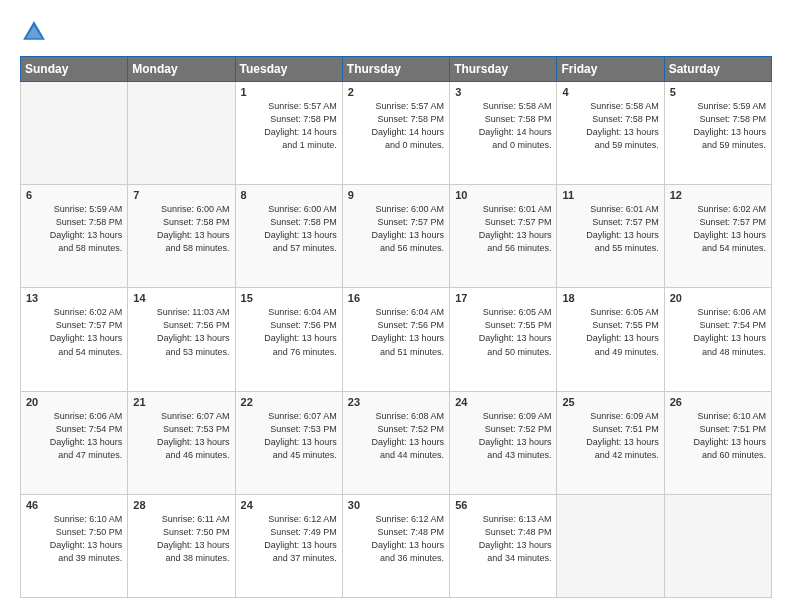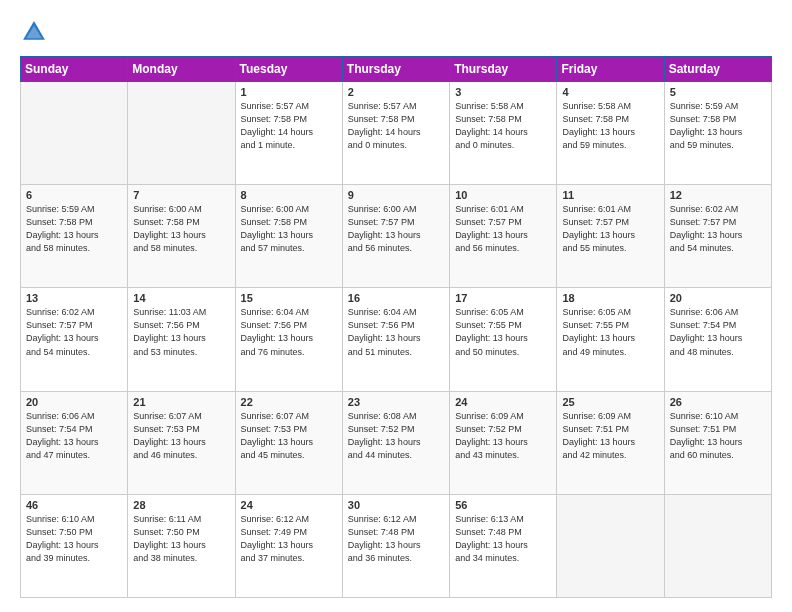--- a/index.html
+++ b/index.html
@@ -61,21 +61,21 @@
       color: #333;
     }
     .calendar {
       flex: 1;
       border: 1px solid #ccc;
       border-collapse: collapse;
       width: 100%;
       table-layout: fixed;
     }
     .calendar th {
-      background: #a21caf;
+      background: #737373;
       color: #fff;
       font-size: 12px;
       font-weight: bold;
       padding: 5px 4px;
       text-align: left;
       border: 1px solid #2163a8;
     }
     .calendar td {
       vertical-align: top;
       border: 1px solid #ccc;
@@ -91,20 +91,21 @@
     .day-num {
       font-size: 11px;
       font-weight: bold;
       color: #333;
       margin-bottom: 2px;
     }
     .cell-text {
       font-size: 9px;
       line-height: 1.45;
       color: #333;
+      text-align: right;
     }
     .row-alt td {
       background: #f9f9f9;
     }
   </style>
 </head>
 <body>
 
 <div class="page">
   <div class="header">

